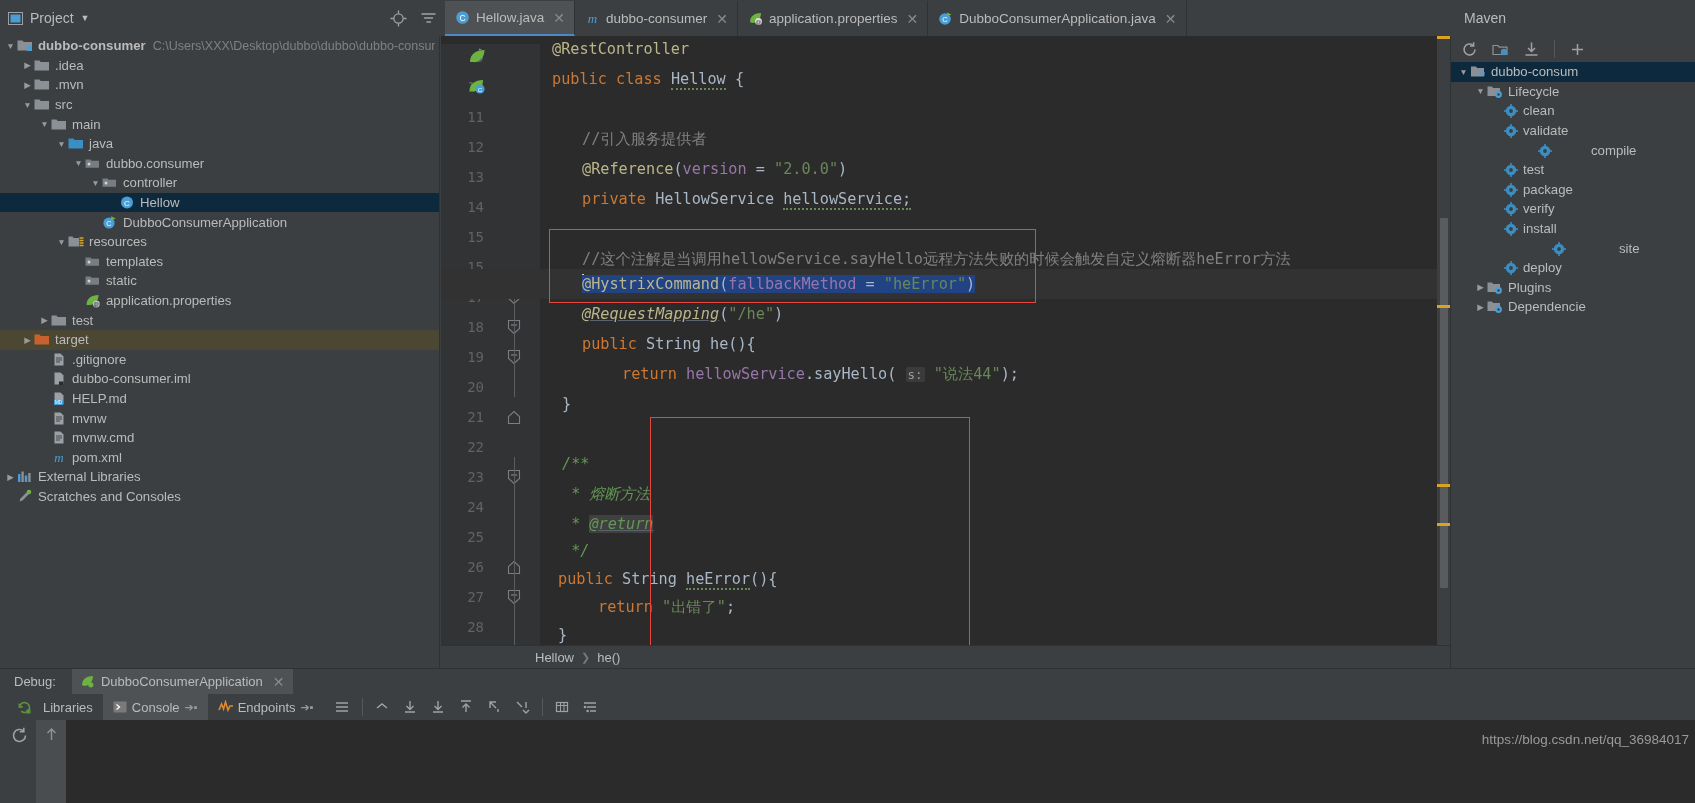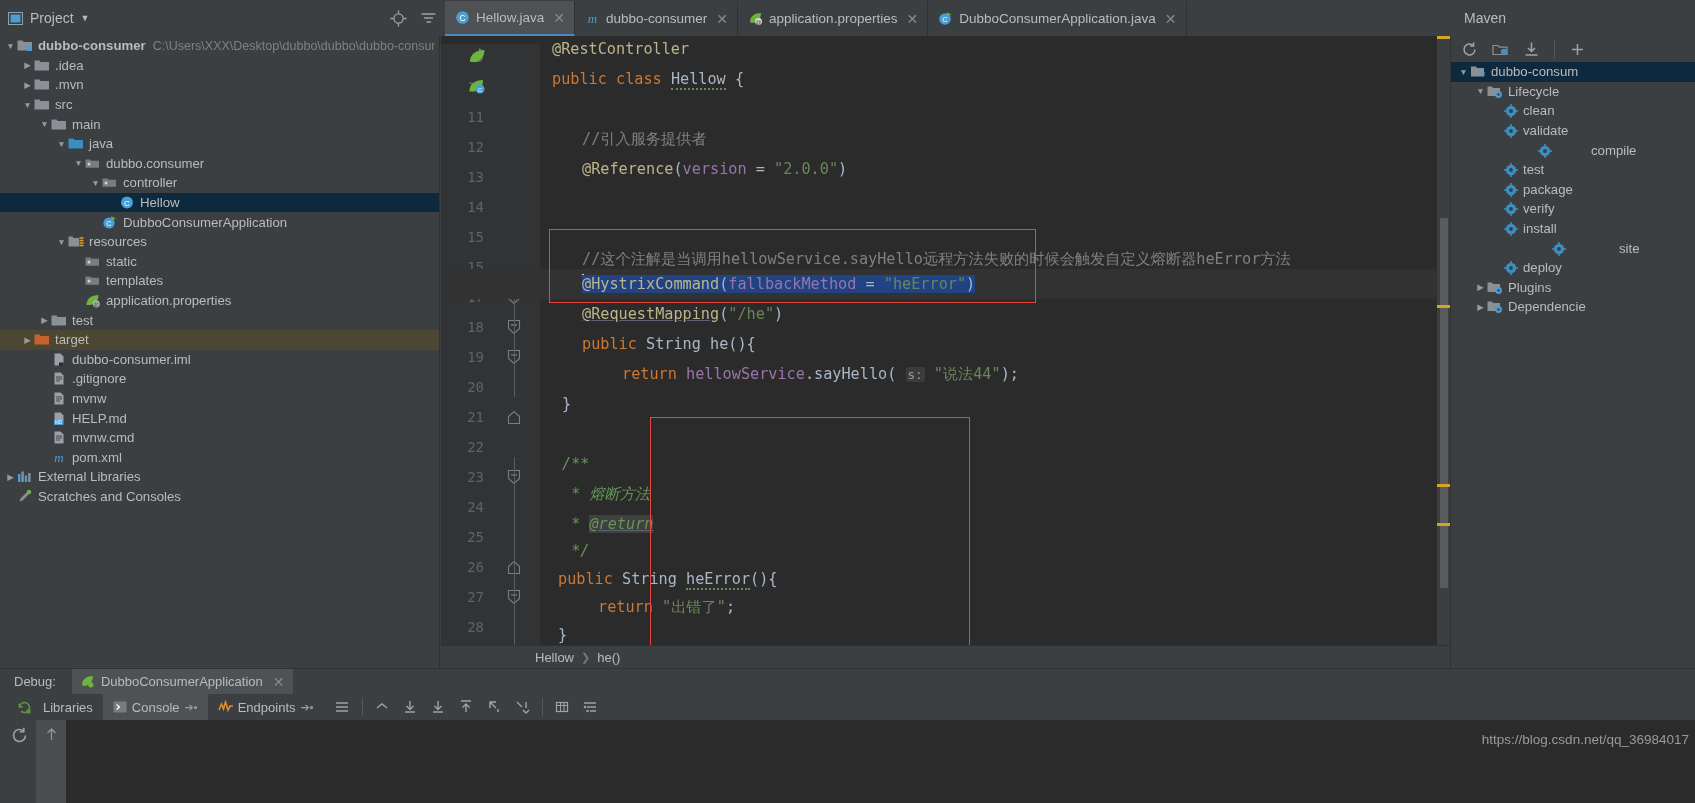--- a/index.html
+++ b/index.html
@@ -65,21 +65,21 @@
   .cl{ position:absolute; left:12px; height:30px; line-height:30px; }
   .anno{ color:#bbb68a; }
   .kw{ color:#cc7832; }
   .cls{ color:#a9b7c6; }
   .fld{ color:#9876aa; }
   .pln{ color:#a9b7c6; }
   .str{ color:#6a8759; }
   .cmt{ color:#808080; }
   .doc{ color:#629755; font-style:italic;}
   .param{ color:#9a9a9a; background:#3b3b3b; border-radius:2px; padding:0 2px; font-size:12.5px;}
-  .und{ text-decoration:underline; text-decoration-color:#5c6370;}
+  .und{ text-decoration:underline; text-decoration-color:#5c6370;font-style:italic;}
   .wavy{ border-bottom:2px dotted #6a8759;}
   .sel-blue{ background:#214283; }
   .caret{ display:inline-block; width:2px; height:19px; background:#d0d0d0; vertical-align:-4px; margin-right:-2px;}
   .redbox{ position:absolute; border:1px solid #e8453c; pointer-events:none; }
   .lnhl{ position:absolute; left:0; right:0; height:30px; background:#323232; }
   .docmark{ background:#404040; }
 
   
   .edscroll{ position:absolute; right:0; top:0; width:13px; height:632px; background:#3c3f41;}
   .edthumb{ position:absolute; right:2px; width:8px; background:#595b5d; border-radius:1px;}
@@ -327,31 +327,31 @@
         <span class="rlabel">resources</span>
       </div>
       <div class="row" style="padding-left: 72px;">
         <span class="arrow empty"></span>
         <span class="ico">
           <svg width="16" height="15" viewBox="0 0 16 15">
             <path d="M0.5 3.5h5l1 1.2H14v7H0.5z" fill="#777d83"></path>
             <circle cx="4" cy="8" r="1.5" fill="#cfd3d6"></circle>
           </svg>
         </span>
-        <span class="rlabel">static</span>
+        <span class="rlabel">templates</span>
       </div>
       <div class="row" style="padding-left: 72px;">
         <span class="arrow empty"></span>
         <span class="ico">
           <svg width="16" height="15" viewBox="0 0 16 15">
             <path d="M0.5 3.5h5l1 1.2H14v7H0.5z" fill="#777d83"></path>
             <circle cx="4" cy="8" r="1.5" fill="#cfd3d6"></circle>
           </svg>
         </span>
-        <span class="rlabel">templates</span>
+        <span class="rlabel">static</span>
       </div>
       <div class="row" style="padding-left: 72px;">
         <span class="arrow empty"></span>
         <span class="ico">
           <svg width="16" height="15" viewBox="0 0 16 15">
             <path d="M1.5 12C1.5 5.5 6.5 2 13.5 2c0 6.5-4.5 10.5-10 10z" fill="#6db33f"></path>
             <circle cx="11.3" cy="11" r="3.4" fill="#b9bdc0"></circle>
             <text x="11.3" y="13.2" font-size="5.3" fill="#333" text-anchor="middle" font-family="Liberation Sans">@</text>
           </svg>
         </span>
@@ -373,55 +373,55 @@
             <path d="M0.5 2.5h5l1.2 1.5H15v8.5H0.5z" fill="#c7622e"></path>
           </svg>
         </span>
         <span class="rlabel">target</span>
       </div>
       <div class="row" style="padding-left: 38px;">
         <span class="arrow empty"></span>
         <span class="ico">
           <svg width="16" height="15" viewBox="0 0 16 15">
             <path d="M3.5 1.5h6l3 3v9h-9z" fill="#9aa0a6"></path>
+            <path d="M5 6h6M5 8h6M5 10h4" stroke="#3c3f41" stroke-width="0.9"></path>
+          </svg>
+        </span>
+        <span class="rlabel">.gitignore</span>
+      </div>
+      <div class="row" style="padding-left: 38px;">
+        <span class="arrow empty"></span>
+        <span class="ico">
+          <svg width="16" height="15" viewBox="0 0 16 15">
+            <path d="M3.5 1.5h6l3 3v9h-9z" fill="#9aa0a6"></path>
             <rect x="8" y="10.5" width="4.5" height="3.5" fill="#2b2b2b"></rect>
           </svg>
         </span>
         <span class="rlabel">dubbo-consumer.iml</span>
-      </div>
-      <div class="row" style="padding-left: 38px;">
-        <span class="arrow empty"></span>
-        <span class="ico">
-          <svg width="16" height="15" viewBox="0 0 16 15">
-            <path d="M3.5 1.5h6l3 3v9h-9z" fill="#9aa0a6"></path>
-            <path d="M5 6h6M5 8h6M5 10h4" stroke="#3c3f41" stroke-width="0.9"></path>
-          </svg>
-        </span>
-        <span class="rlabel">.gitignore</span>
-      </div>
-      <div class="row" style="padding-left: 38px;">
-        <span class="arrow empty"></span>
-        <span class="ico">
-          <svg width="16" height="15" viewBox="0 0 16 15">
-            <path d="M3.5 1.5h6l3 3v9h-9z" fill="#9aa0a6"></path>
-            <path d="M5 6h6M5 8h6M5 10h4" stroke="#3c3f41" stroke-width="0.9"></path>
-          </svg>
-        </span>
-        <span class="rlabel">mvnw</span>
       </div>
       <div class="row" style="padding-left: 38px;">
         <span class="arrow empty"></span>
         <span class="ico">
           <svg width="16" height="15" viewBox="0 0 16 15">
             <path d="M3.5 1.5h6l3 3v9h-9z" fill="#9aa0a6"></path>
             <rect x="3" y="9" width="9" height="5" fill="#4a9ed4"></rect>
             <text x="7.5" y="13.2" font-size="4.6" fill="#fff" text-anchor="middle" font-family="Liberation Sans">MD</text>
           </svg>
         </span>
         <span class="rlabel">HELP.md</span>
+      </div>
+      <div class="row" style="padding-left: 38px;">
+        <span class="arrow empty"></span>
+        <span class="ico">
+          <svg width="16" height="15" viewBox="0 0 16 15">
+            <path d="M3.5 1.5h6l3 3v9h-9z" fill="#9aa0a6"></path>
+            <path d="M5 6h6M5 8h6M5 10h4" stroke="#3c3f41" stroke-width="0.9"></path>
+          </svg>
+        </span>
+        <span class="rlabel">mvnw</span>
       </div>
       <div class="row" style="padding-left: 38px;">
         <span class="arrow empty"></span>
         <span class="ico">
           <svg width="16" height="15" viewBox="0 0 16 15">
             <path d="M3.5 1.5h6l3 3v9h-9z" fill="#9aa0a6"></path>
             <path d="M5 6h6M5 8h6M5 10h4" stroke="#3c3f41" stroke-width="0.9"></path>
           </svg>
         </span>
         <span class="rlabel">mvnw.cmd</span>
@@ -554,20 +554,21 @@
     <div class="codearea">
 
       <div class="cl" style="top:-2px;"><span class="anno">@RestController</span></div>
 
       <div class="cl" style="top:28px;"><span class="kw">public class </span><span class="cls wavy">Hellow</span><span class="pln"> {</span></div>
 
       <div class="cl" style="top:88px;left:42px;"><span class="cmt">//引入服务提供者</span></div>
 
       <div class="cl" style="top:118px;left:42px;"><span class="anno">@Reference</span><span class="pln">(</span><span class="fld">version</span><span class="pln"> = </span><span class="str">"2.0.0"</span><span class="pln">)</span></div>
 
+      <div class="cl" style="top:148px;left:42px;"><span class="kw">private </span><span class="cls">HellowService </span><span class="pln wavy">hellowService;</span></div>
 
       <div class="cl" style="top:208px;left:42px;"><span class="cmt">//这个注解是当调用hellowService.sayHello远程方法失败的时候会触发自定义熔断器heError方法</span></div>
 
       <div class="cl" style="top:233px;left:42px;height:30px;"><span class="caret"></span><span class="sel-blue"><span class="anno">@HystrixCommand</span><span class="pln">(</span><span class="fld">fallbackMethod</span><span class="pln"> = </span><span class="str">"heError"</span><span class="pln">)</span></span></div>
 
       <div class="cl" style="top:263px;left:42px;"><span class="anno und">@RequestMapping</span><span class="pln">(</span><span class="str">"/he"</span><span class="pln">)</span></div>
 
       <div class="cl" style="top:293px;left:42px;"><span class="kw">public </span><span class="cls">String </span><span class="pln">he</span><span class="pln">(){</span></div>
 
       <div class="cl" style="top:323px;left:82px;"><span class="kw">return </span><span class="fld">hellowService</span><span class="pln">.</span><span class="pln">sayHello</span><span class="pln">( </span><span class="param">s:</span><span class="str"> "说法44"</span><span class="pln">);</span></div>

